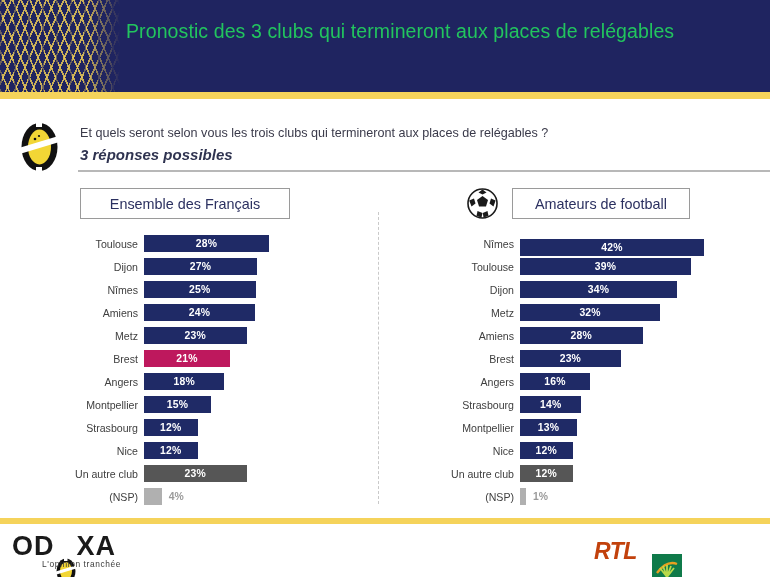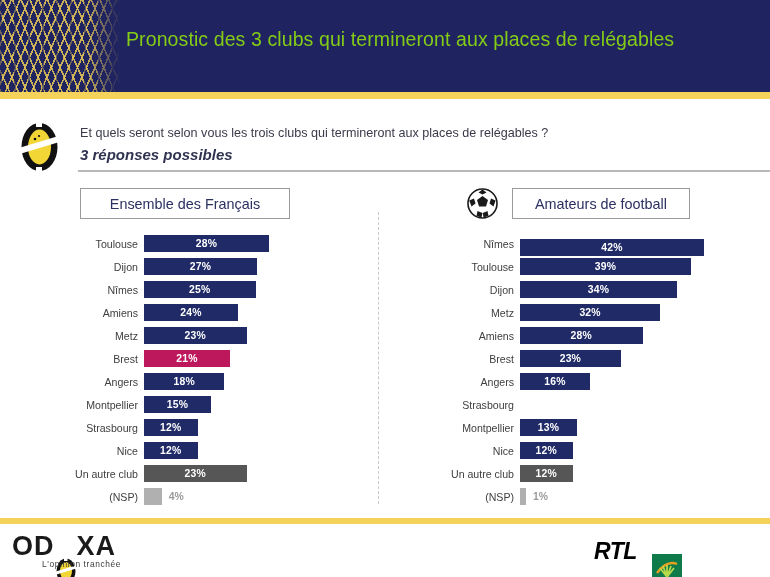--- a/index.html
+++ b/index.html
@@ -29,22 +29,22 @@
     -webkit-mask-image:linear-gradient(to right,#000 0%,#000 72%,transparent 100%);
     mask-image:linear-gradient(to right,#000 0%,#000 72%,transparent 100%);
   }
   .header-pattern-cols{
     position:absolute;left:0;top:0;width:120px;height:92px;
     background:repeating-linear-gradient(to right,
       rgba(31,36,96,0.55) 0px, rgba(31,36,96,0.55) 2px,
       rgba(31,36,96,0) 2px, rgba(31,36,96,0) 14px);
   }
   .header-title{
-    position:absolute;left:126px;top:28px;width:630px;
-    color:#84cc16;
+    position:absolute;left:126px;top:20px;width:630px;
+    color:#22c55e;
     font-size:19.5px;
     letter-spacing:0.1px;
     white-space:nowrap;
   }
   .gold-bar-top{
     position:absolute;left:0;top:92px;width:770px;height:7px;
     background:#f5d35b;
   }
 
   
@@ -124,21 +124,21 @@
     position:absolute;left:0;top:0;
     font-size:27px;font-weight:bold;color:#1a1a1a;letter-spacing:1px;
     font-family:Liberation Sans, sans-serif;
   }
   .odoxa-tag{
     position:absolute;left:30px;top:28px;
     font-size:8.4px;color:#3a3a3a;letter-spacing:0.6px;
   }
   .rtl-logo{
     position:absolute;left:594px;top:538px;
-    font-size:23px;font-weight:bold;color:#000000;
+    font-size:23px;font-weight:bold;color:#c2410c;
     font-style:italic;letter-spacing:-0.5px;
     font-family:"Liberation Sans", sans-serif;
   }
   .groupama{position:absolute;left:652px;top:534px;display:flex;align-items:center;}
   .groupama-mark{width:30px;height:30px;background:#0f7a4a;position:relative;overflow:hidden;}
   .groupama-word{
     font-size:19px;color:#2d2d2d;padding-left:7px;letter-spacing:0.1px;margin-top:48px;
   }
 </style>
 </head>
@@ -204,21 +204,21 @@
       <div class="row-label">Nîmes</div>
       <div class="bar-wrap">
         <div class="bar" style="width: 111.5px; background: rgb(31, 42, 102);">
           <span class="bar-value">25%</span>
         </div>
       </div>
     </div>
     <div class="row">
       <div class="row-label">Amiens</div>
       <div class="bar-wrap">
-        <div class="bar" style="width: 94px; background: rgb(31, 42, 102);">
+        <div class="bar" style="width: 111px; background: rgb(31, 42, 102);">
           <span class="bar-value">24%</span>
         </div>
       </div>
     </div>
     <div class="row">
       <div class="row-label">Metz</div>
       <div class="bar-wrap">
         <div class="bar" style="width: 102.58px; background: rgb(31, 42, 102);">
           <span class="bar-value">23%</span>
         </div>
@@ -332,20 +332,25 @@
     <div class="row">
       <div class="row-label">Angers</div>
       <div class="bar-wrap">
         <div class="bar" style="width: 70.08px; background: rgb(31, 42, 102);">
           <span class="bar-value">16%</span>
         </div>
       </div>
     </div>
     <div class="row">
       <div class="row-label">Strasbourg</div>
+      <div class="bar-wrap">
+        <div class="bar" style="width: 61.32px; background: rgb(31, 42, 102);">
+          <span class="bar-value">14%</span>
+        </div>
+      </div>
     </div>
     <div class="row">
       <div class="row-label">Montpellier</div>
       <div class="bar-wrap">
         <div class="bar" style="width: 56.94px; background: rgb(31, 42, 102);">
           <span class="bar-value">13%</span>
         </div>
       </div>
     </div>
     <div class="row">

